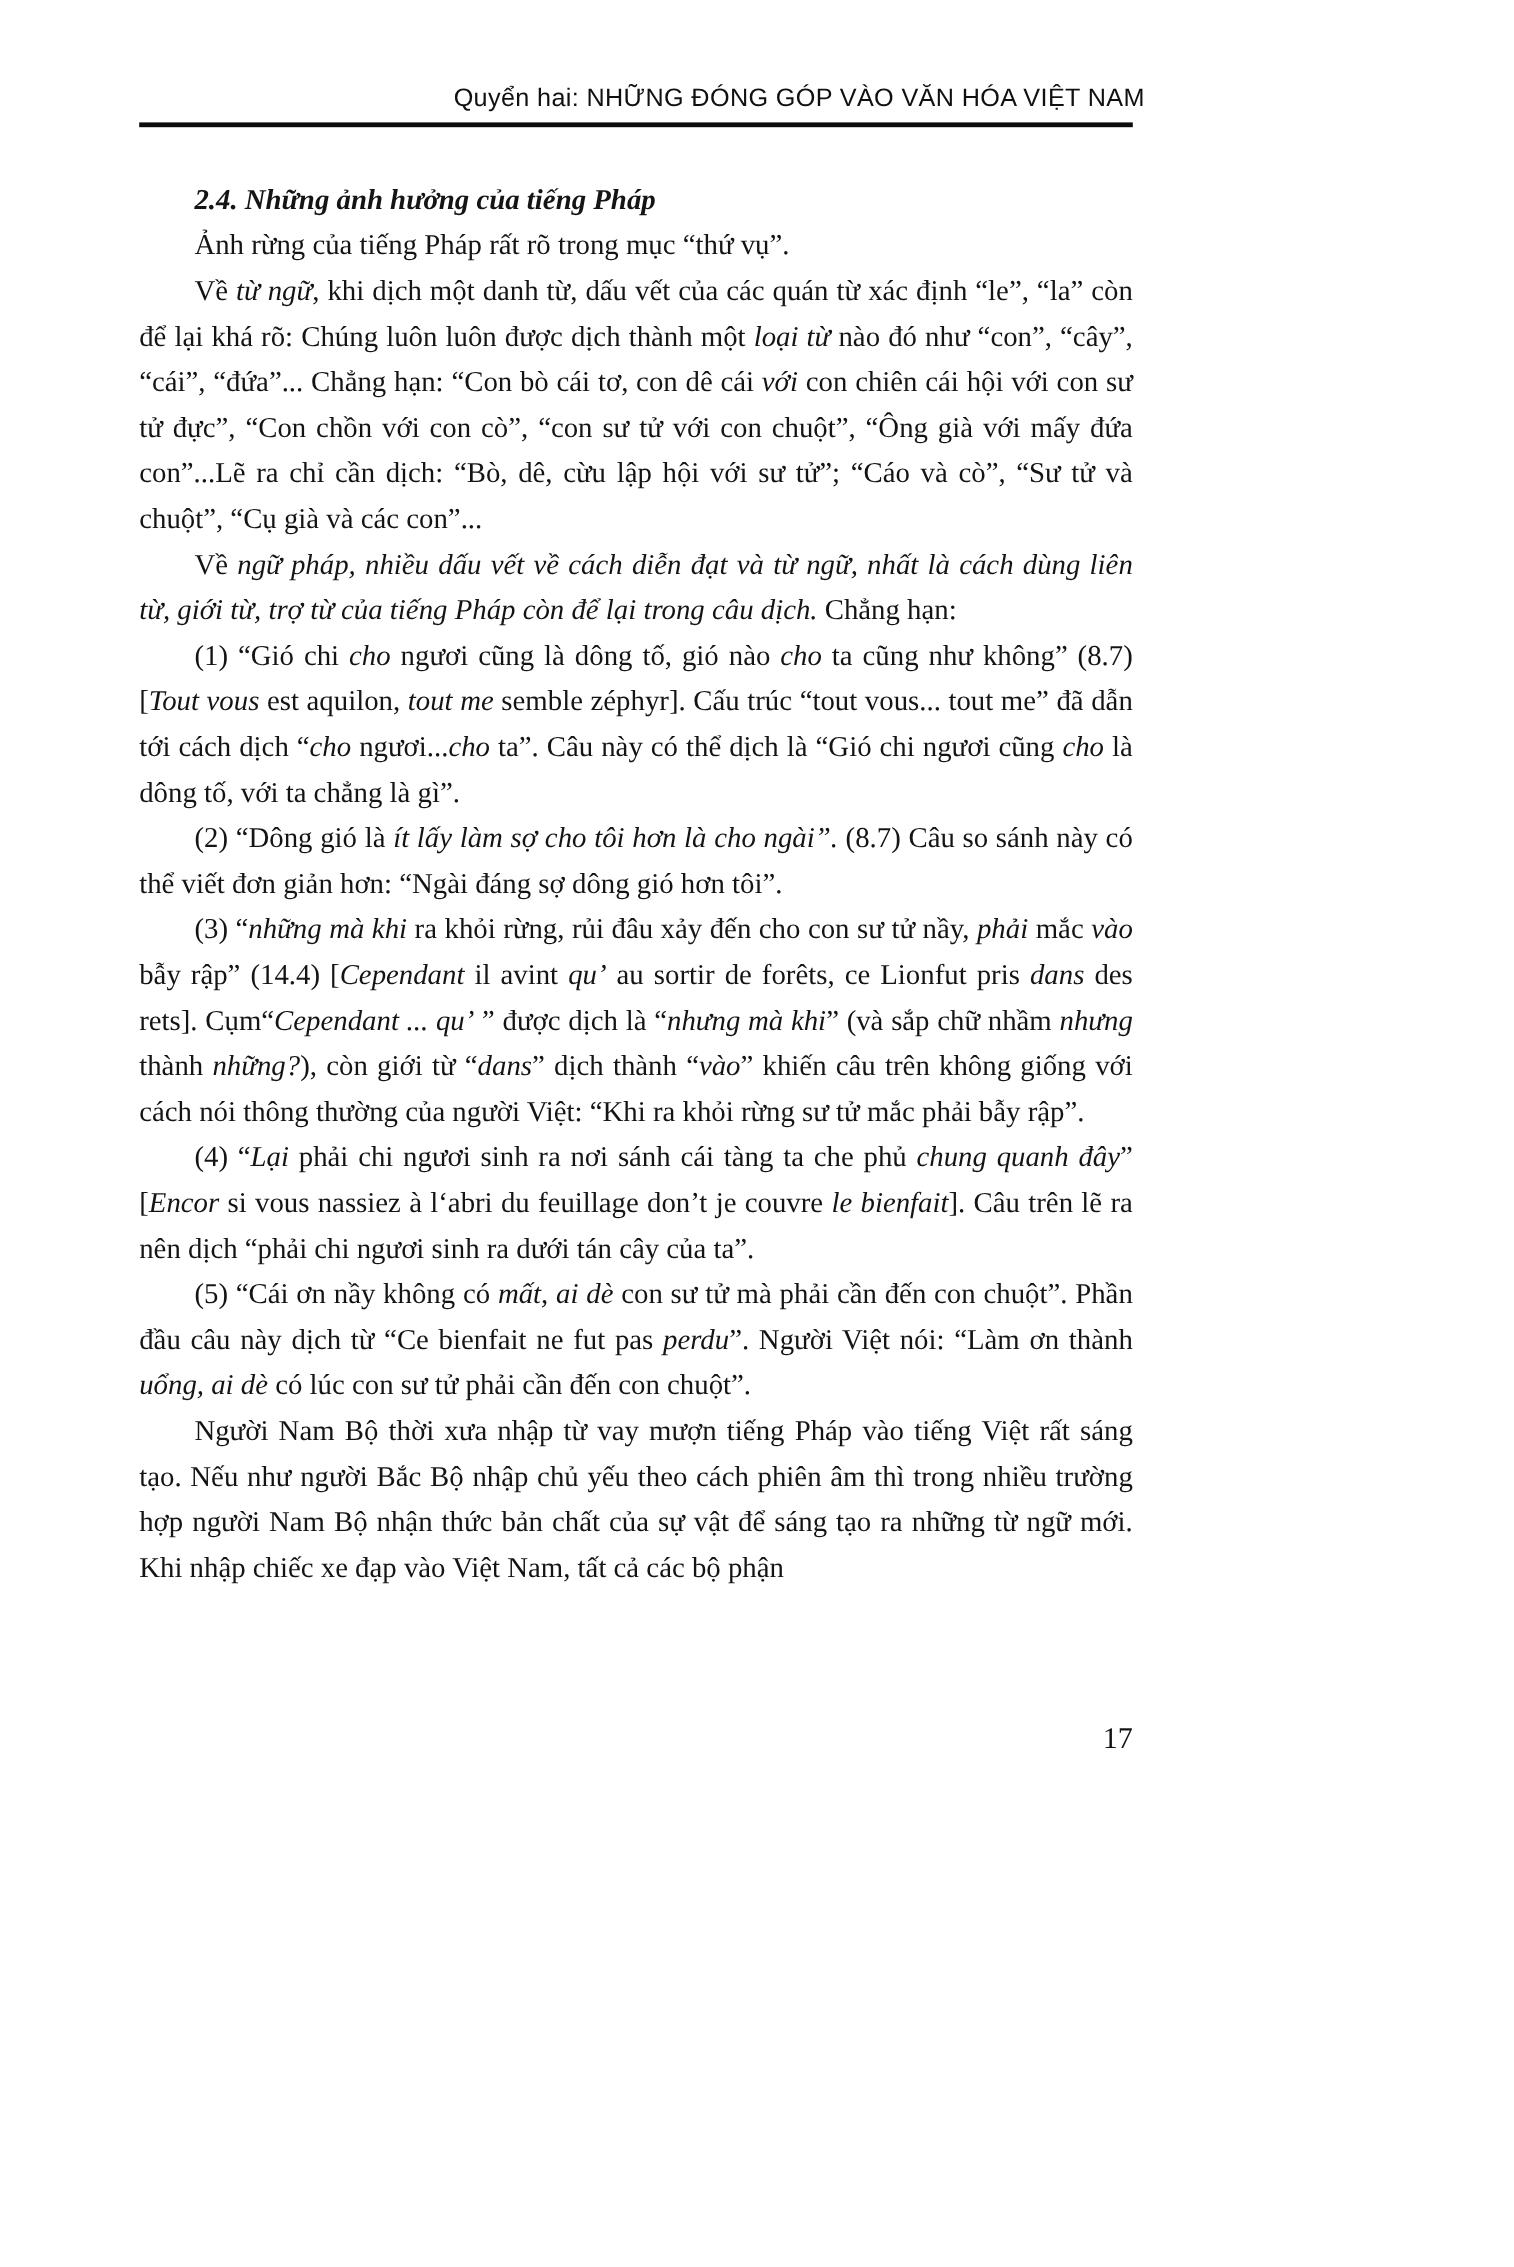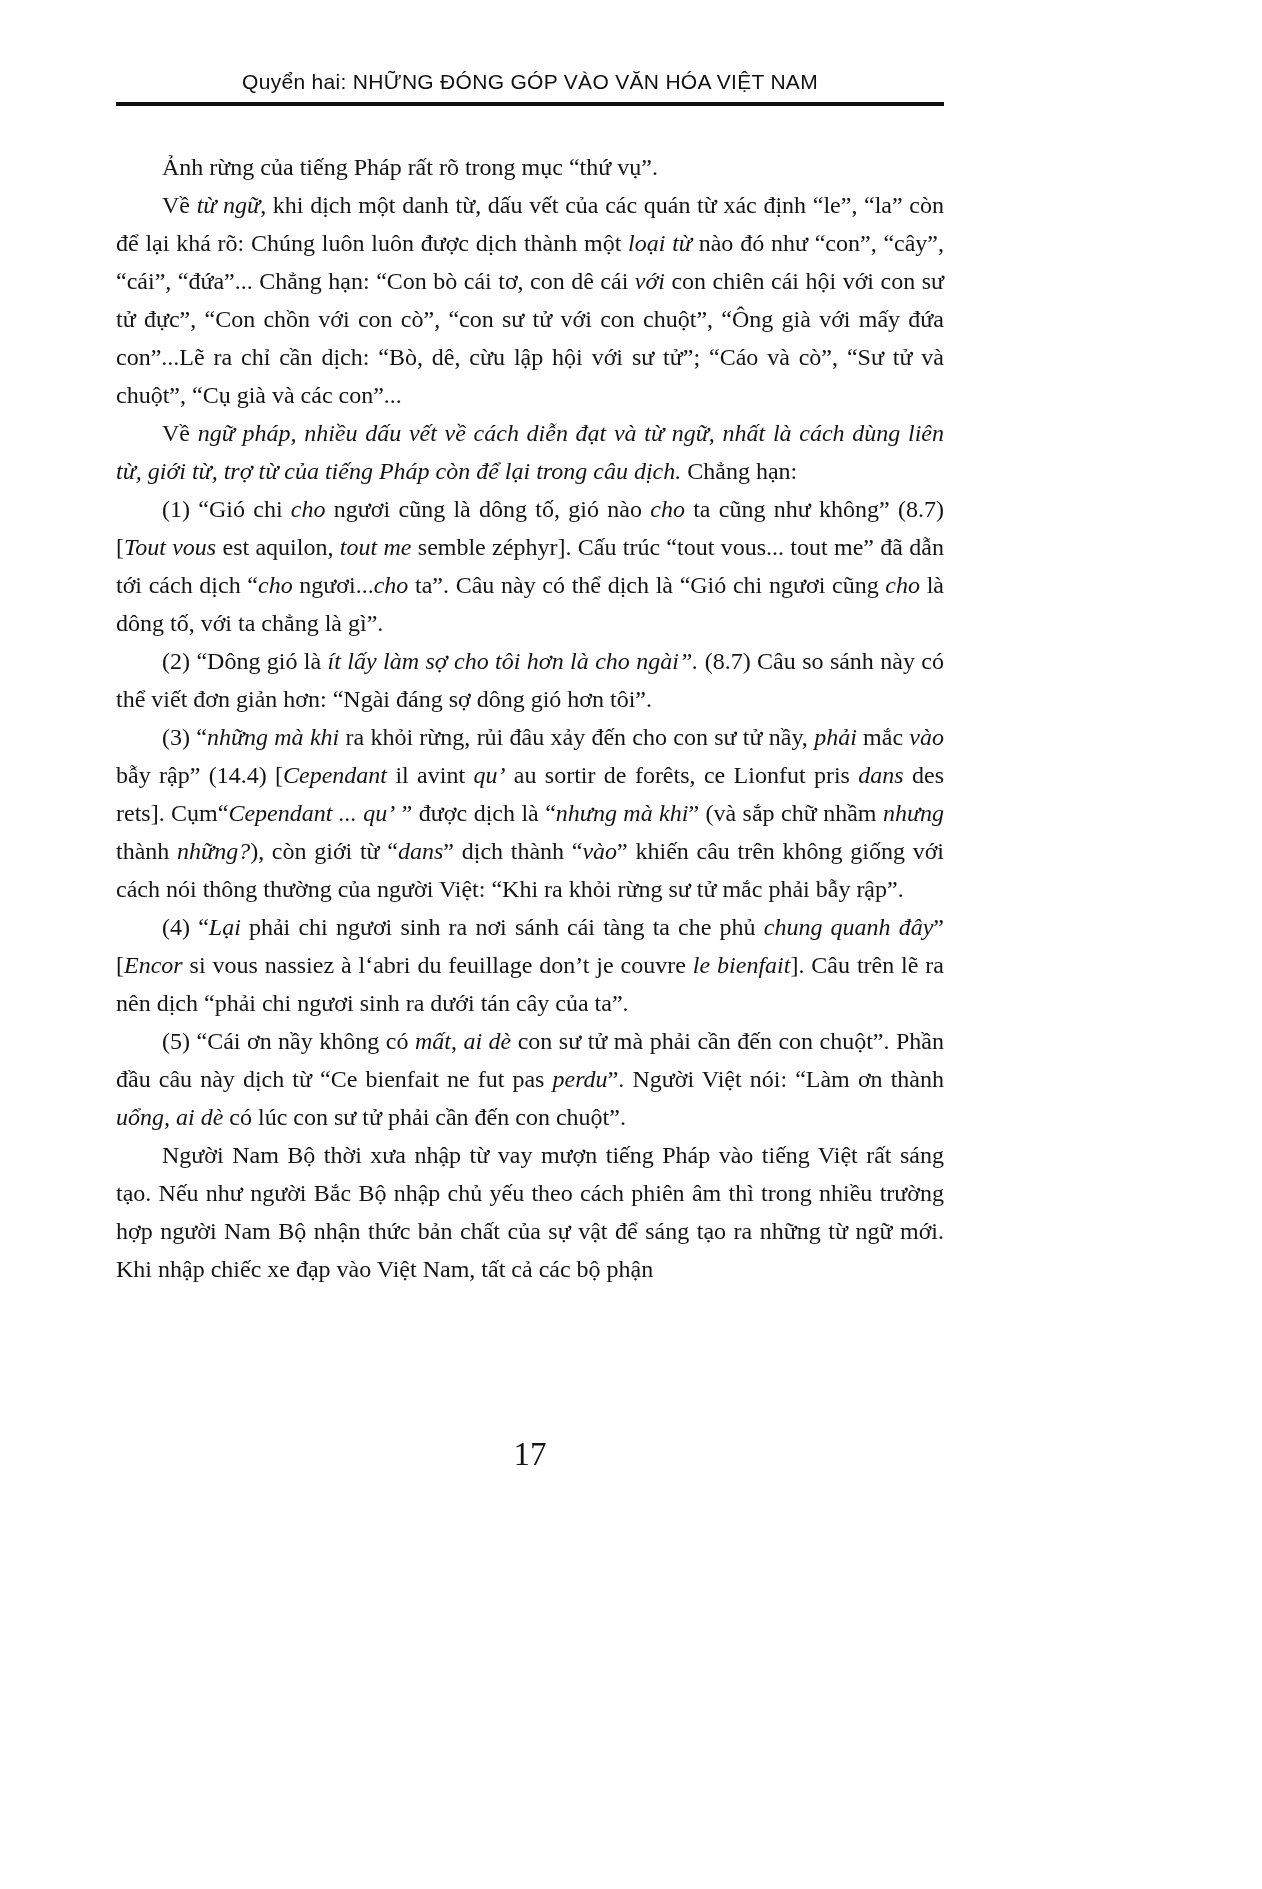--- a/index.html
+++ b/index.html
@@ -12,23 +12,23 @@
     width: 1262px;
     height: 1889px;
     background: #ffffff;
     color: #161616;
     font-family: "Liberation Serif", serif;
     overflow: hidden;
   }
   .header {
     position: absolute;
     top: 70px;
-    left: 116px;
+    left: 126px;
     width: 828px;
-    text-align: center;
+    text-align: right;
     font-family: "Liberation Sans", sans-serif;
     font-size: 21px;
     letter-spacing: 0.3px;
     color: #101010;
     white-space: nowrap;
   }
   .rule {
     position: absolute;
     top: 102px;
     left: 116px;
@@ -55,34 +55,35 @@
     font-style: italic;
   }
   .it {
     font-style: italic;
   }
   .pagenum {
     position: absolute;
     top: 1436px;
     left: 116px;
     width: 828px;
-    text-align: center;
-    font-size: 33px;
+    text-align: right;
+    font-size: 25px;
     color: #141414;
   }
 </style>
 </head>
 <body>
 
 <div class="page">
   <div class="header">
     <span>Quyển hai: NHỮNG ĐÓNG GÓP VÀO VĂN HÓA VIỆT NAM</span>
   </div>
   <div class="rule"></div>
   <div class="body" id="page-body">
+      <p class="heading"><span class="it">2.4. Những ảnh hưởng của tiếng Pháp</span></p>
       <p><span>Ảnh rừng của tiếng Pháp rất rõ trong mục “thứ vụ”.</span></p>
       <p><span>Về </span><span class="it">từ ngữ</span><span>, khi dịch một danh từ, dấu vết của các quán từ xác định “le”, “la” còn để lại khá rõ: Chúng luôn luôn được dịch thành một </span><span class="it">loại từ</span><span> nào đó như “con”, “cây”, “cái”, “đứa”... Chẳng hạn: “Con bò cái tơ, con dê cái </span><span class="it">với</span><span> con chiên cái hội với con sư tử đực”, “Con chồn với con cò”, “con sư tử với con chuột”, “Ông già với mấy đứa con”...Lẽ ra chỉ cần dịch: “Bò, dê, cừu lập hội với sư tử”; “Cáo và cò”, “Sư tử và chuột”, “Cụ già và các con”...</span></p>
       <p><span>Về </span><span class="it">ngữ pháp, nhiều dấu vết về cách diễn đạt và từ ngữ, nhất là cách dùng liên từ, giới từ, trợ từ của tiếng Pháp còn để lại trong câu dịch.</span><span> Chẳng hạn:</span></p>
       <p><span>(1) “Gió chi </span><span class="it">cho</span><span> ngươi cũng là dông tố, gió nào </span><span class="it">cho</span><span> ta cũng như không” (8.7) [</span><span class="it">Tout vous</span><span> est aquilon, </span><span class="it">tout me</span><span> semble zéphyr]. Cấu trúc “tout vous... tout me” đã dẫn tới cách dịch “</span><span class="it">cho</span><span> ngươi...</span><span class="it">cho</span><span> ta”. Câu này có thể dịch là “Gió chi ngươi cũng </span><span class="it">cho</span><span> là dông tố, với ta chẳng là gì”.</span></p>
       <p><span>(2) “Dông gió là </span><span class="it">ít lấy làm sợ cho tôi hơn là cho ngài”.</span><span> (8.7) Câu so sánh này có thể viết đơn giản hơn: “Ngài đáng sợ dông gió hơn tôi”.</span></p>
       <p><span>(3) “</span><span class="it">những mà khi</span><span> ra khỏi rừng, rủi đâu xảy đến cho con sư tử nầy, </span><span class="it">phải</span><span> mắc </span><span class="it">vào</span><span> bẫy rập” (14.4) [</span><span class="it">Cependant</span><span> il avint </span><span class="it">qu’</span><span> au sortir de forêts, ce Lionfut pris </span><span class="it">dans</span><span> des rets]. Cụm“</span><span class="it">Cependant ... qu’ ”</span><span> được dịch là “</span><span class="it">nhưng mà khi</span><span>” (và sắp chữ nhầm </span><span class="it">nhưng</span><span> thành </span><span class="it">những?</span><span>), còn giới từ “</span><span class="it">dans</span><span>” dịch thành “</span><span class="it">vào</span><span>” khiến câu trên không giống với cách nói thông thường của người Việt: “Khi ra khỏi rừng sư tử mắc phải bẫy rập”.</span></p>
       <p><span>(4) “</span><span class="it">Lại</span><span> phải chi ngươi sinh ra nơi sánh cái tàng ta che phủ </span><span class="it">chung quanh đây</span><span>” [</span><span class="it">Encor</span><span> si vous nassiez à l‘abri du feuillage don’t je couvre </span><span class="it">le bienfait</span><span>]. Câu trên lẽ ra nên dịch “phải chi ngươi sinh ra dưới tán cây của ta”.</span></p>
       <p><span>(5) “Cái ơn nầy không có </span><span class="it">mất</span><span>, </span><span class="it">ai dè</span><span> con sư tử mà phải cần đến con chuột”. Phần đầu câu này dịch từ “Ce bienfait ne fut pas </span><span class="it">perdu</span><span>”. Người Việt nói: “Làm ơn thành </span><span class="it">uổng, ai dè</span><span> có lúc con sư tử phải cần đến con chuột”.</span></p>
       <p><span>Người Nam Bộ thời xưa nhập từ vay mượn tiếng Pháp vào tiếng Việt rất sáng tạo. Nếu như người Bắc Bộ nhập chủ yếu theo cách phiên âm thì trong nhiều trường hợp người Nam Bộ nhận thức bản chất của sự vật để sáng tạo ra những từ ngữ mới. Khi nhập chiếc xe đạp vào Việt Nam, tất cả các bộ phận</span></p>
     </div>

